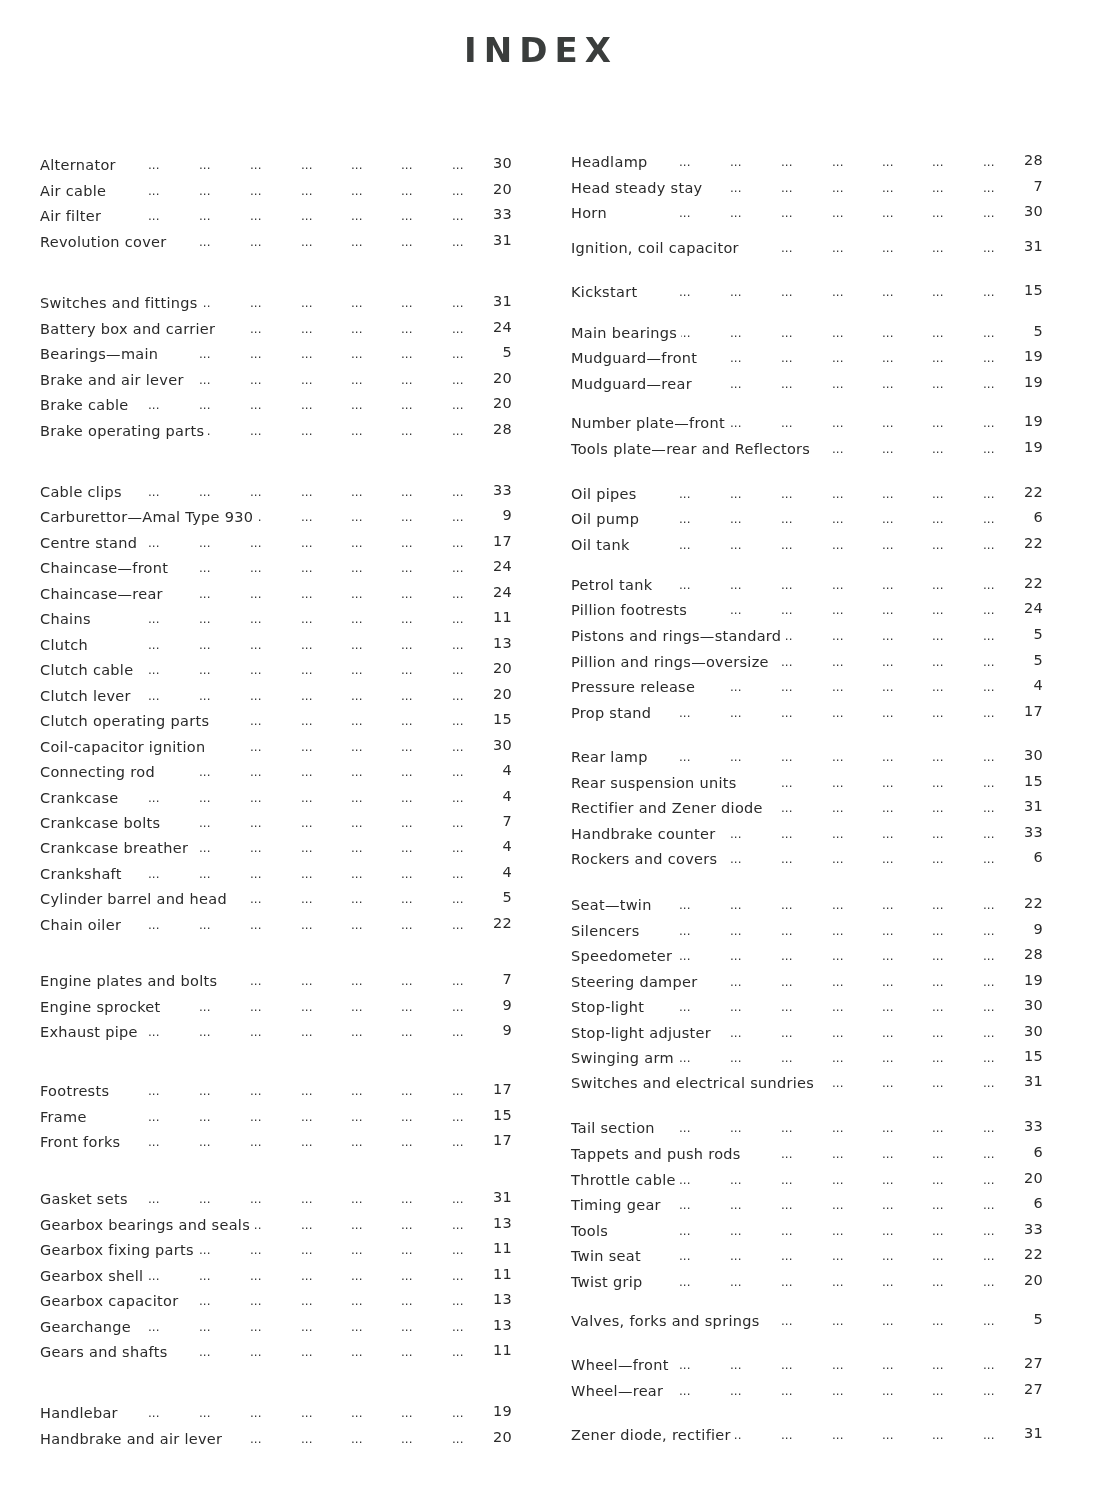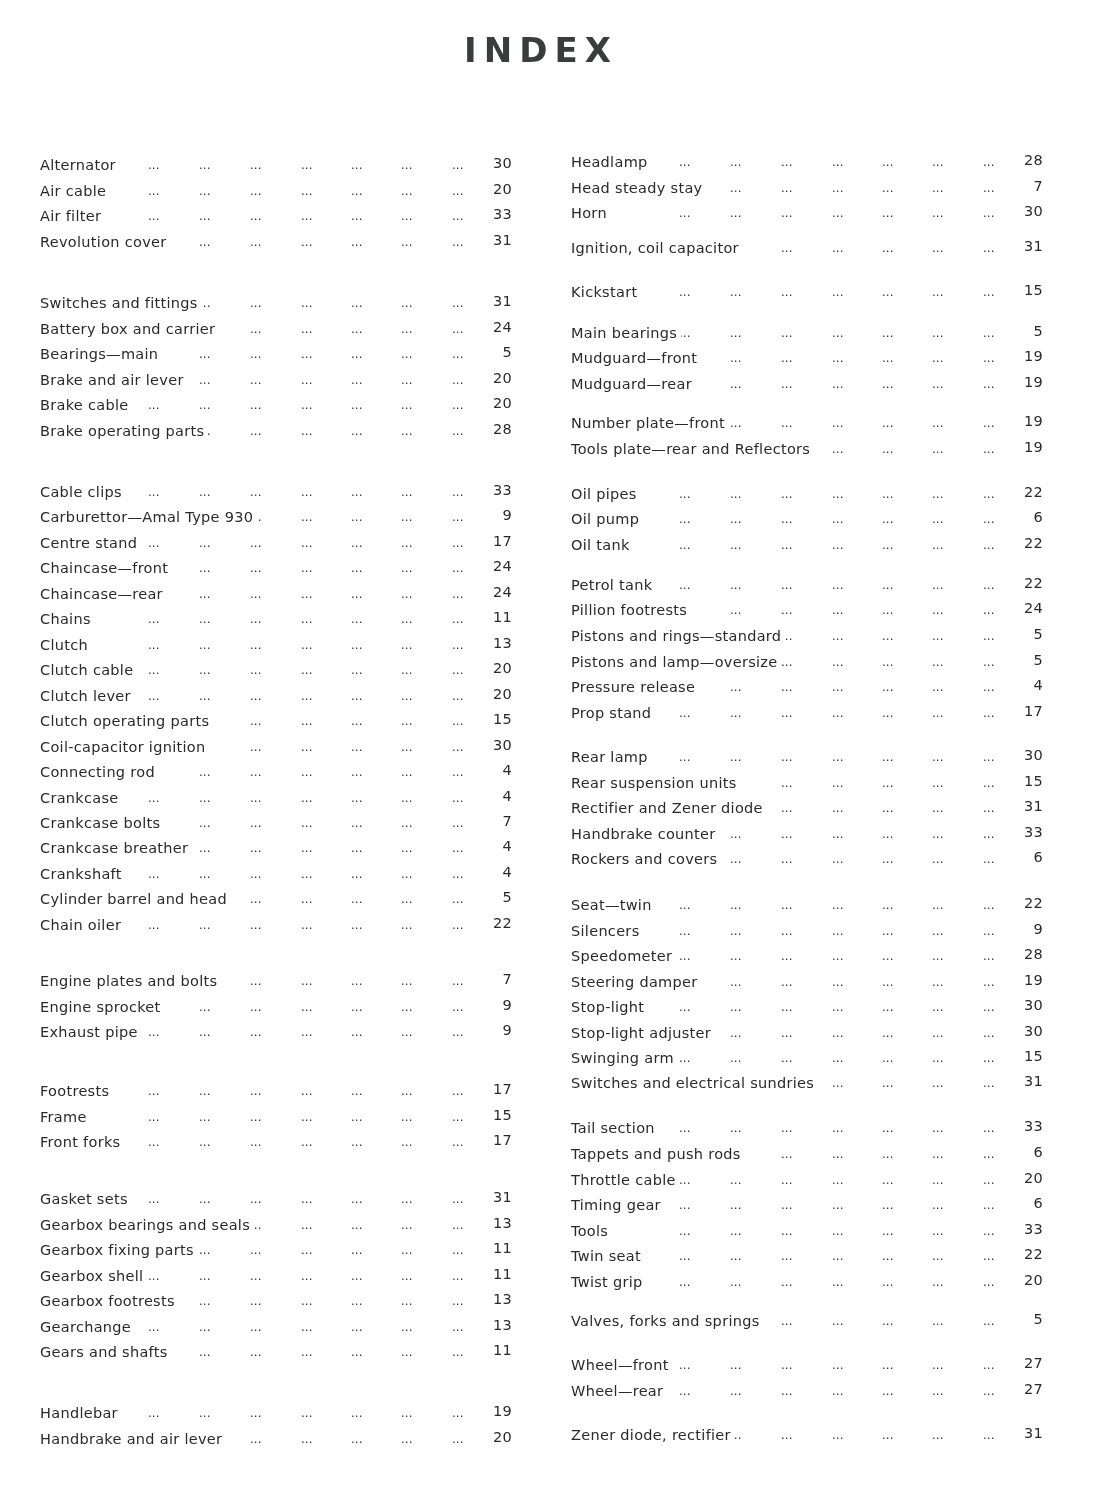--- a/index.html
+++ b/index.html
@@ -521,21 +521,21 @@
     <div class="entry" style="top: 1290px;">
       <span class="leaders">
         <span style="left: 108px;">...</span>
         <span style="left: 159px;">...</span>
         <span style="left: 210px;">...</span>
         <span style="left: 261px;">...</span>
         <span style="left: 311px;">...</span>
         <span style="left: 361px;">...</span>
         <span style="left: 412px;">...</span>
       </span>
-      <span class="label">Gearbox footrests</span>
+      <span class="label">Gearbox capacitor</span>
       <span class="page">13</span>
     </div>
     <div class="entry" style="top: 1316px;">
       <span class="leaders">
         <span style="left: 108px;">...</span>
         <span style="left: 159px;">...</span>
         <span style="left: 210px;">...</span>
         <span style="left: 261px;">...</span>
         <span style="left: 311px;">...</span>
         <span style="left: 361px;">...</span>
@@ -796,21 +796,21 @@
     <div class="entry" style="top: 651px;">
       <span class="leaders">
         <span style="left: 108px;">...</span>
         <span style="left: 159px;">...</span>
         <span style="left: 210px;">...</span>
         <span style="left: 261px;">...</span>
         <span style="left: 311px;">...</span>
         <span style="left: 361px;">...</span>
         <span style="left: 412px;">...</span>
       </span>
-      <span class="label">Pistons and lamp—oversize</span>
+      <span class="label">Pillion and rings—oversize</span>
       <span class="page">5</span>
     </div>
     <div class="entry" style="top: 676px;">
       <span class="leaders">
         <span style="left: 108px;">...</span>
         <span style="left: 159px;">...</span>
         <span style="left: 210px;">...</span>
         <span style="left: 261px;">...</span>
         <span style="left: 311px;">...</span>
         <span style="left: 361px;">...</span>

